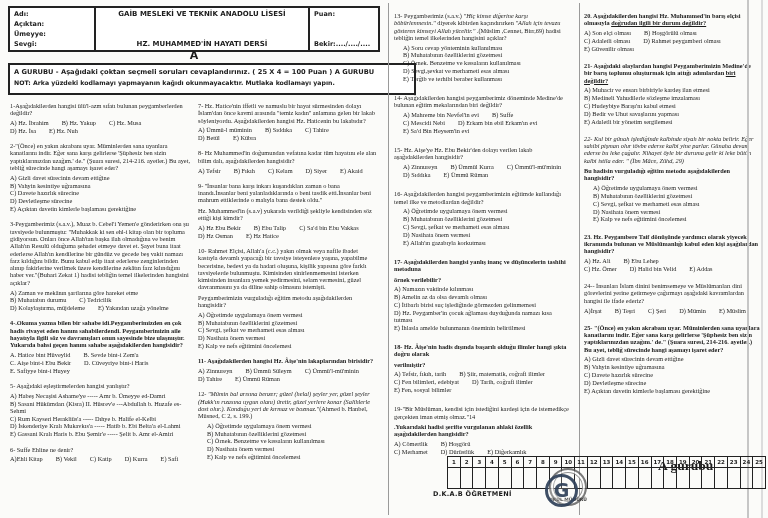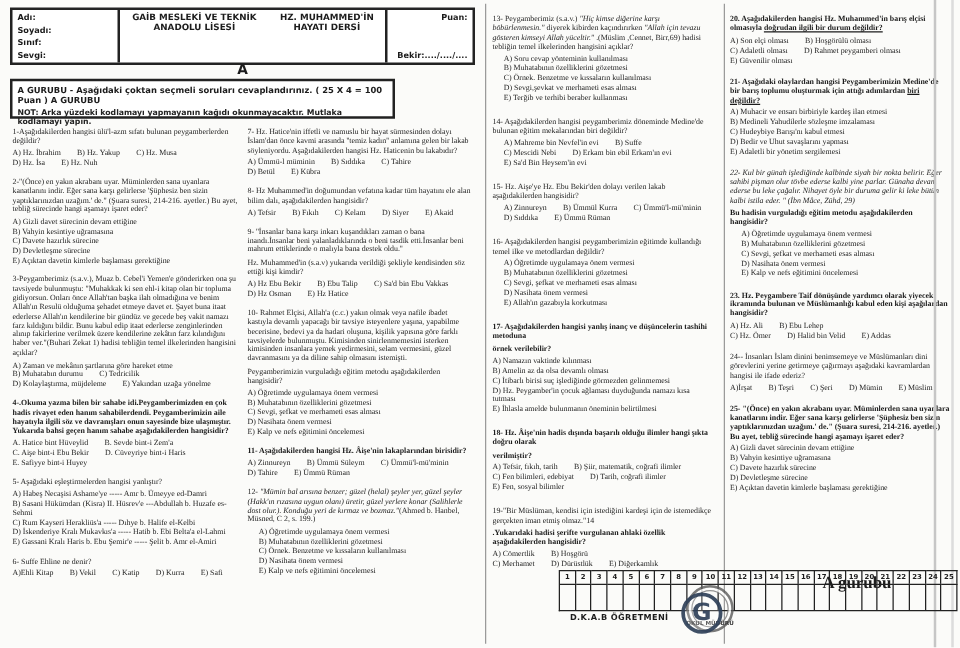--- a/index.html
+++ b/index.html
@@ -3,28 +3,28 @@
 <meta charset="utf-8">
 <style>
   html,body{margin:0;padding:0;}
   .page{position:relative;width:768px;height:518px;background:#fbfbf9;overflow:hidden;
         font-family:"Liberation Serif",serif;color:#1c1c1c;}
   
   .header-box{position:absolute;left:8px;top:6px;width:372px;height:46px;border:2px solid #222;
               display:flex;box-sizing:border-box;background:#fff;}
   .hleft{width:84px;padding:2px 4px;display:flex;flex-direction:column;justify-content:space-between;
          font:700 6.5px "DejaVu Sans",sans-serif;box-sizing:border-box;}
-  .hcenter{flex:1;border-left:2px solid #222;border-right:2px solid #222;display:flex;
+  .hcenter{flex:1;border-left:2px solid #222;border-right:2px solid #222;display:flex;flex-direction:column;
            justify-content:space-between;text-align:center;font:700 7px "DejaVu Sans",sans-serif;padding:2px 0;}
   .hright{width:68px;padding:2px 4px;display:flex;flex-direction:column;justify-content:space-between;
-          font:700 6.5px "DejaVu Sans",sans-serif;box-sizing:border-box;align-items:flex-end;}
+          font:700 6.5px "DejaVu Sans",sans-serif;box-sizing:border-box;}
   .section-letter{position:absolute;left:0;top:49px;width:388px;text-align:center;
                   font:700 11px "DejaVu Sans",sans-serif;}
   
-  .instruction-box{position:absolute;left:8px;top:63px;width:308px;height:32px;border:2px solid #222;
+  .instruction-box{position:absolute;left:8px;top:63px;width:408px;height:32px;border:2px solid #222;
                    box-sizing:border-box;padding:3px 4px 2px 4px;background:#fff;}
   .instr1{font:700 6.7px "DejaVu Sans",sans-serif;margin-bottom:2.5px;}
   .instr2{font:700 6.2px "DejaVu Sans",sans-serif;color:#222;}
   
   .qcol{position:absolute;font-size:6.3px;line-height:1.16;}
   #col0{left:10px;top:102px;width:180px;}
   #col1{left:198px;top:102px;width:180px;}
   #col2{left:394px;top:12px;width:176px;}
   #col3{left:584px;top:12px;width:176px;}
   .question{margin-bottom:8px;}
@@ -48,43 +48,43 @@
   #edge2{left:761px;width:2px;background:#dcdcdc;}
   
   .agrid{position:absolute;left:447px;top:456px;width:318px;border-left:1px solid #222;border-bottom:1px solid #222;
          font:700 5.5px "DejaVu Sans",sans-serif;background:transparent;}
   .agrid-row{display:flex;}
   .agrid-cell{flex:1;border-right:1px solid #222;border-top:1px solid #222;display:flex;
               align-items:center;justify-content:center;}
   .agrid-row.num .agrid-cell{height:10px;}
   .agrid-row.ans .agrid-cell{height:20px;}
   
-  .teacher-label{position:absolute;left:456px;top:490px;font:700 6.5px "DejaVu Sans",sans-serif;letter-spacing:.3px;}
+  .teacher-label{position:absolute;left:433px;top:490px;font:700 6.5px "DejaVu Sans",sans-serif;letter-spacing:.3px;}
   .group-label{position:absolute;left:658px;top:458px;font:700 13.5px "Liberation Serif",serif;}
   .stamp{position:absolute;left:549px;top:468px;width:34px;height:34px;border:2px solid #5a5a5a;border-radius:50%;
          box-shadow:inset 0 0 0 2px #fff,inset 0 0 0 3px #7a7a7a;opacity:.8;}
   .stamp-caption{position:absolute;left:540px;top:497px;width:56px;text-align:center;
                  font:700 4.5px "DejaVu Sans",sans-serif;color:#3a3a3a;}
   
   .watermark{position:absolute;left:545px;top:473px;height:34px;display:flex;align-items:center;
              color:#4e5864;opacity:.93;z-index:5;}
   .wm-g{width:27px;height:27px;border:3.5px solid #31425a;border-radius:50%;display:flex;align-items:center;
         justify-content:center;font:700 19px "DejaVu Sans",sans-serif;color:#31425a;background:rgba(255,255,255,.2);}
   .wm-rest{font:700 25px "DejaVu Sans",sans-serif;margin-left:-2px;letter-spacing:0;}
 </style>
 </head>
 <body>
 
 <div class="page">
 
   <div class="header-box">
     <div class="hleft">
       <div>Adı:</div>
-      <div>Soyadı:</div>
-      <div>Sınıf:</div>
+      <div>Açıktan:</div>
+      <div>Ümeyye:</div>
       <div>Sevgi:</div>
     </div>
     <div class="hcenter">
       <div>GAİB MESLEKİ VE TEKNİK ANADOLU LİSESİ</div>
       <div>HZ. MUHAMMED'İN HAYATI DERSİ</div>
     </div>
     <div class="hright">
       <div>Puan:</div>
       <div>Bekir:..../..../....</div>
     </div>

